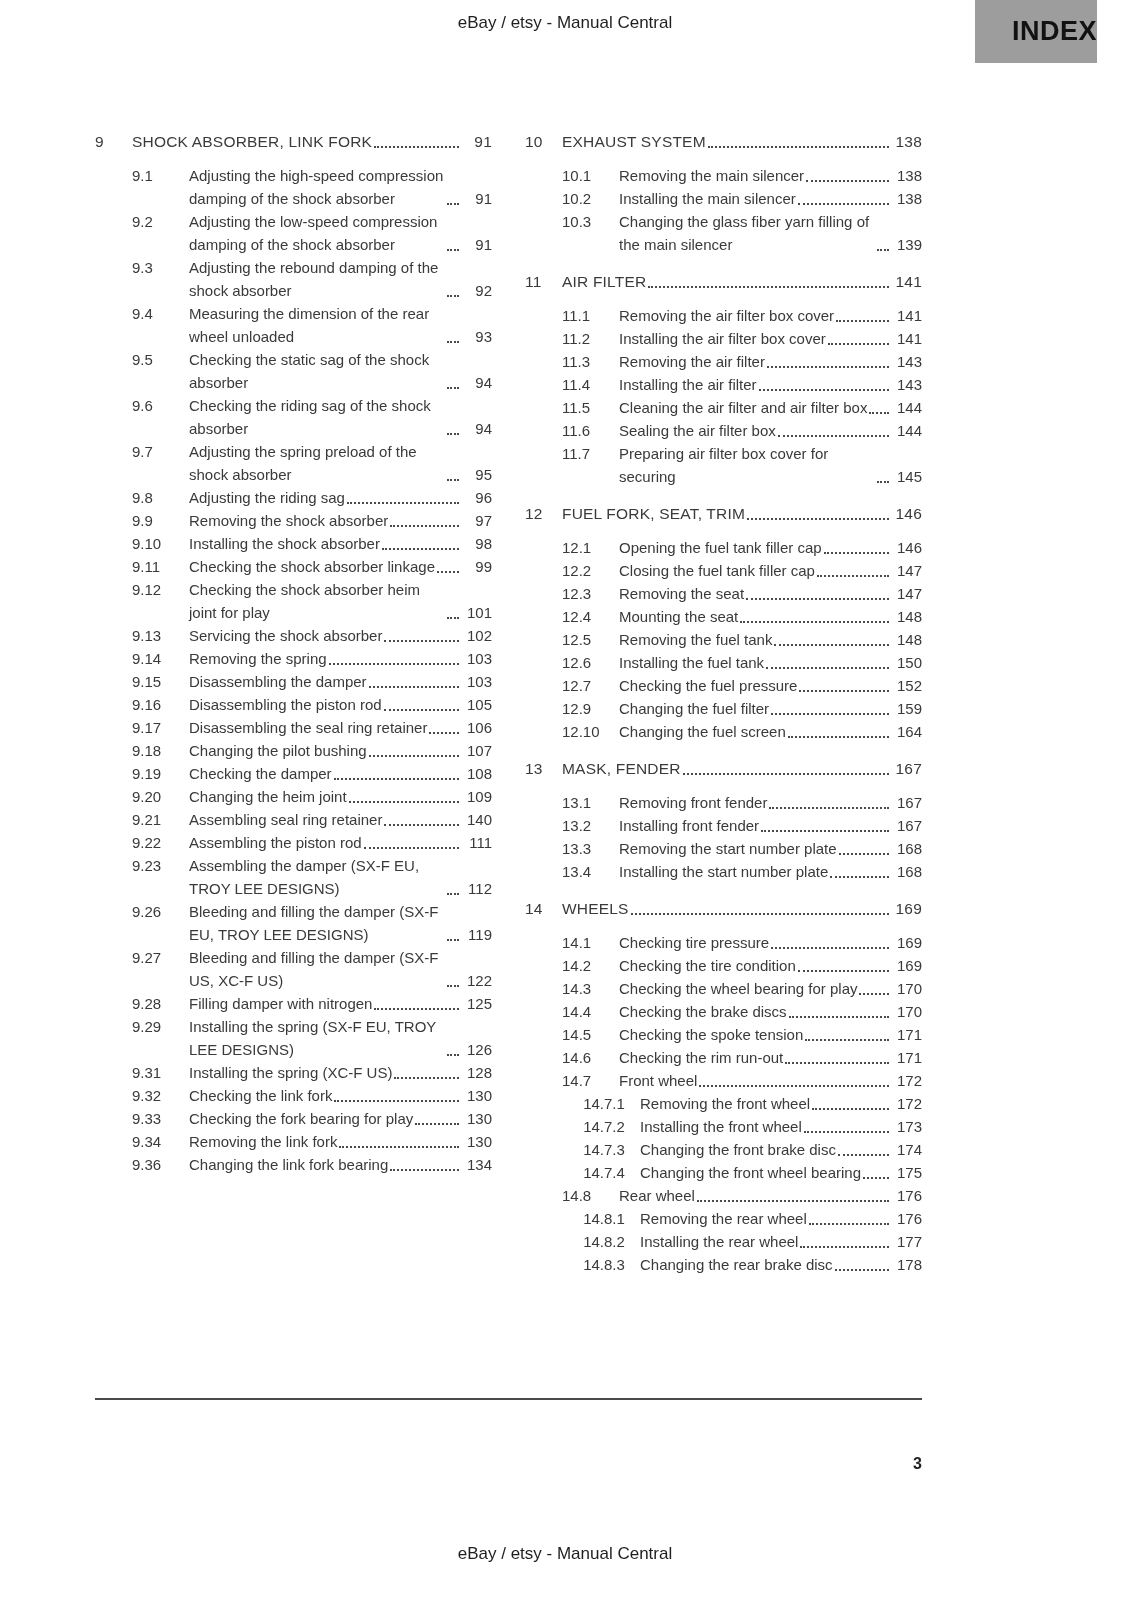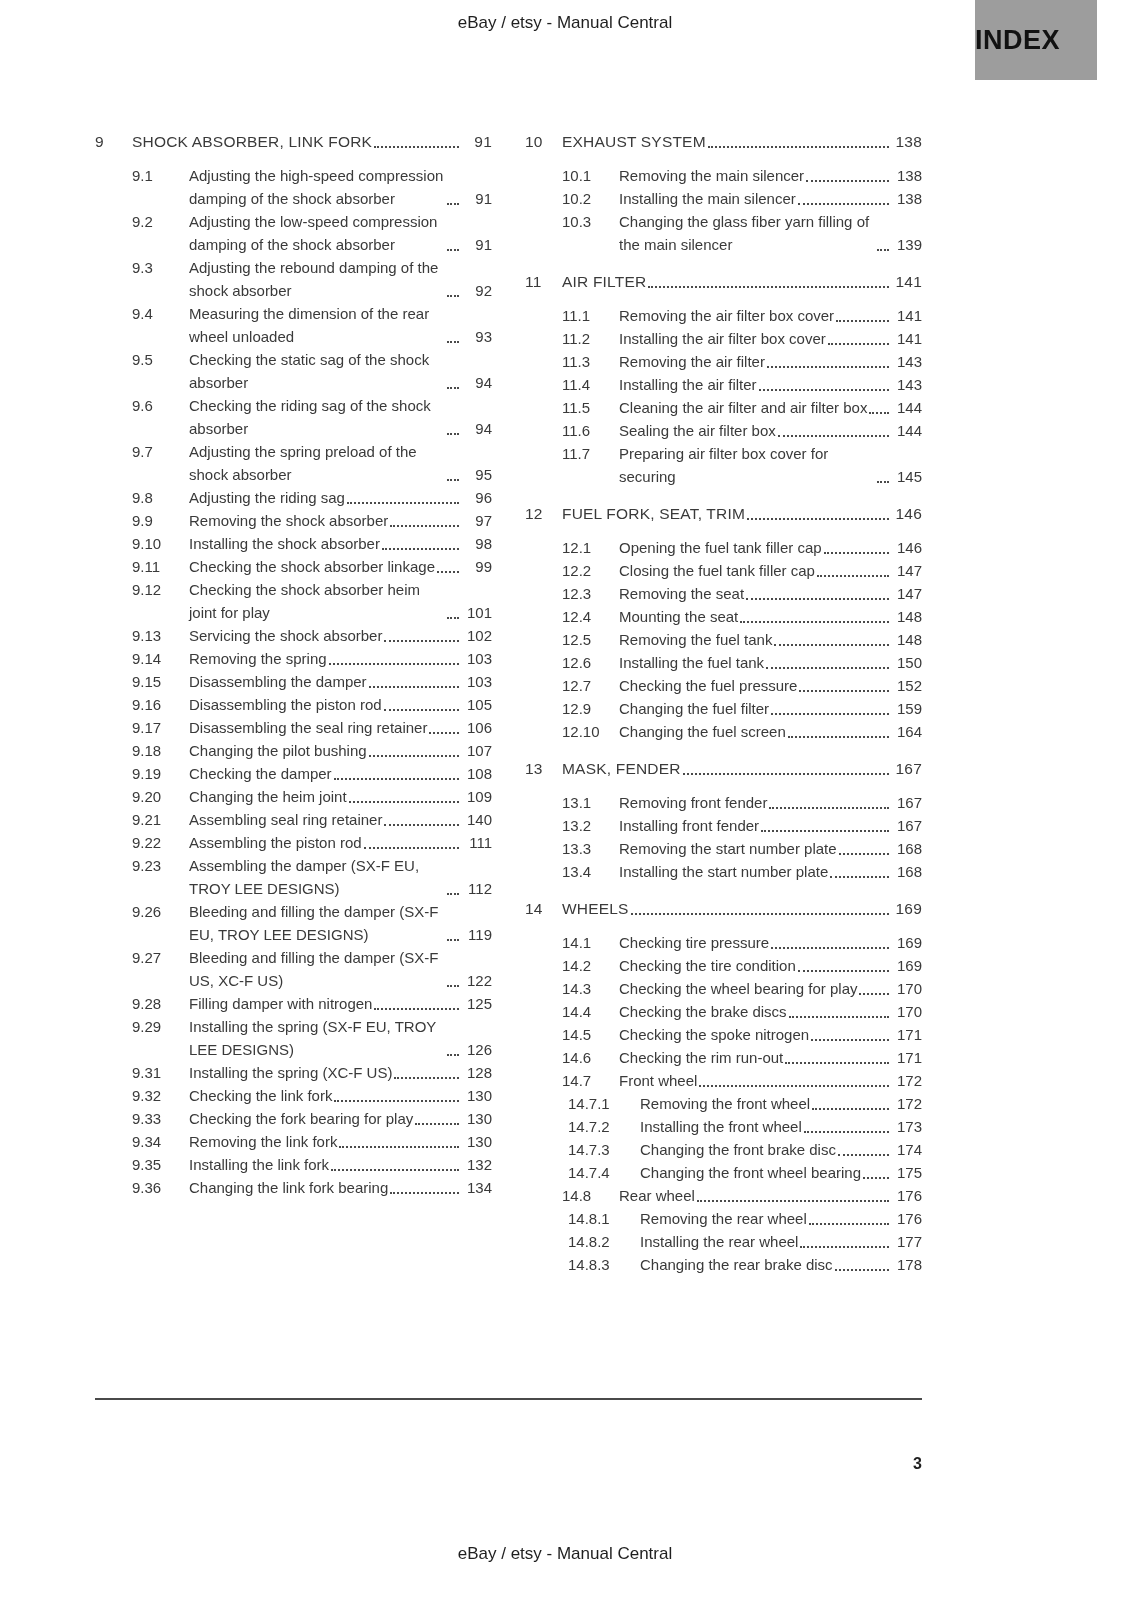--- a/index.html
+++ b/index.html
@@ -10,23 +10,23 @@
     color: #3a3a3a;
     position: relative;
     overflow: hidden;
   }
   .page-header {
     position: absolute; top: 13px; left: 0; width: 100%;
     text-align: center; font-size: 17px; color: #1f1f1f;
   }
   .index-tab {
     position: absolute; top: 0; right: 33px;
-    width: 122px; height: 80px;
+    width: 122px; height: 63px;
     background: #9d9d9d;
-    display: flex; align-items: center; justify-content: flex-start;
+    display: flex; align-items: center; justify-content: flex-end;
   }
   .index-tab span {
     font-size: 27px; font-weight: bold; color: #121212; letter-spacing: 0.5px;
   }
   .toc {
     position: absolute; top: 130px; left: 95px; width: 827px;
     display: flex; gap: 33px;
   }
   .toc-column { flex: 1; min-width: 0; }
   .section { margin-bottom: 14px; }
@@ -40,21 +40,21 @@
     flex: 1 1 12px; min-width: 12px;
     border-bottom: 2px dotted #4a4a4a;
     margin: 0 3px 5px 2px;
   }
   .row .page { flex: none; width: 30px; text-align: right; }
   .section-heading { margin-bottom: 11px; font-size: 15.5px; letter-spacing: 0.2px; }
   .section-heading .num { width: 37px; }
   .entry { margin-left: 37px; }
   .entry .num { width: 57px; }
   .entry.level2 { margin-left: 43px; }
-  .entry.level2 .num { width: 72px; }
+  .entry.level2 .num { width: 72px; text-align: center; }
   .bottom-rule {
     position: absolute; top: 1398px; left: 95px; width: 827px;
     border: none; border-top: 2px solid #4a4a4a; margin: 0;
   }
   .page-number {
     position: absolute; top: 1455px; left: 95px; width: 827px;
     text-align: right; font-size: 16px; font-weight: bold; color: #1f1f1f;
   }
   .page-footer {
     position: absolute; top: 1544px; left: 0; width: 100%;
@@ -259,26 +259,20 @@
           <span class="num">9.33</span>
           <span class="title">Checking the fork bearing for play</span>
           <span class="leader"></span>
           <span class="page">130</span>
         </div>
         <div class="row entry">
           <span class="num">9.34</span>
           <span class="title">Removing the link fork</span>
           <span class="leader"></span>
           <span class="page">130</span>
-        </div>
-        <div class="row entry">
-          <span class="num">9.35</span>
-          <span class="title">Installing the link fork</span>
-          <span class="leader"></span>
-          <span class="page">132</span>
         </div>
         <div class="row entry">
           <span class="num">9.36</span>
           <span class="title">Changing the link fork bearing</span>
           <span class="leader"></span>
           <span class="page">134</span>
         </div>
       </div>
     </div>
   <div class="toc-column">
@@ -478,21 +472,21 @@
           <span class="page">170</span>
         </div>
         <div class="row entry">
           <span class="num">14.4</span>
           <span class="title">Checking the brake discs</span>
           <span class="leader"></span>
           <span class="page">170</span>
         </div>
         <div class="row entry">
           <span class="num">14.5</span>
-          <span class="title">Checking the spoke nitrogen</span>
+          <span class="title">Checking the spoke tension</span>
           <span class="leader"></span>
           <span class="page">171</span>
         </div>
         <div class="row entry">
           <span class="num">14.6</span>
           <span class="title">Checking the rim run-out</span>
           <span class="leader"></span>
           <span class="page">171</span>
         </div>
         <div class="row entry">

